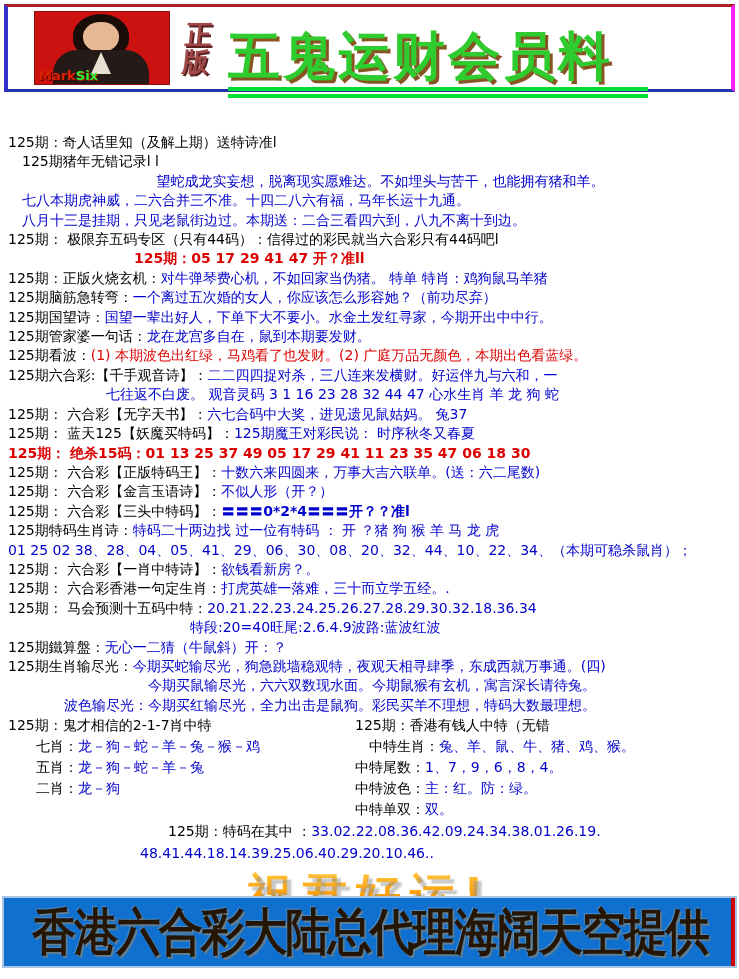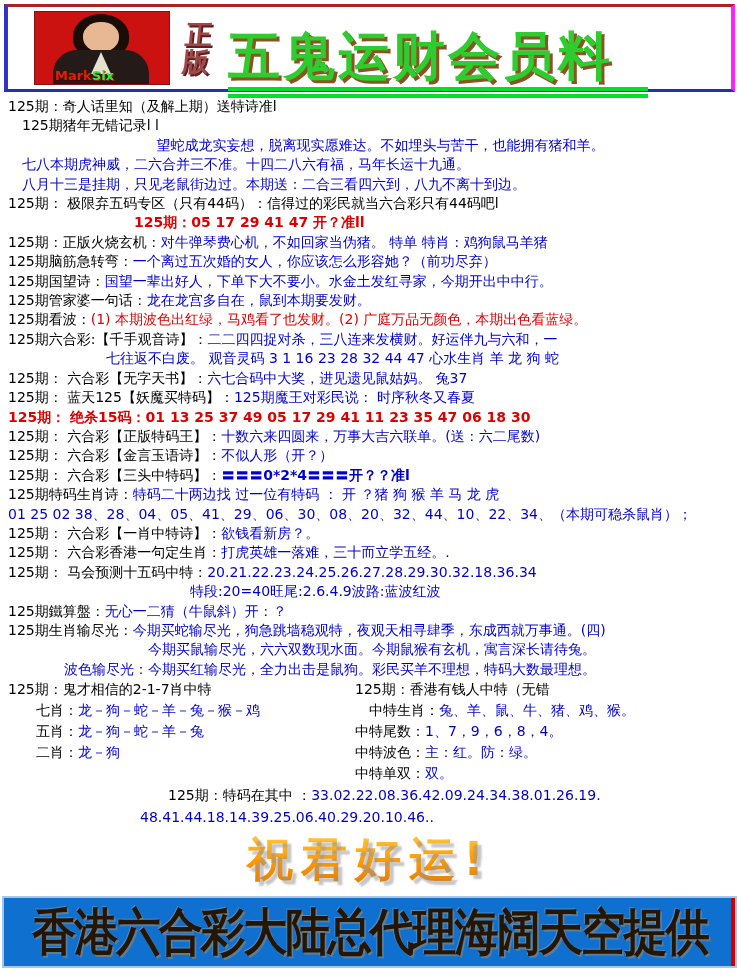--- a/index.html
+++ b/index.html
@@ -16,37 +16,37 @@
     display:flex;align-items:center;position:relative;
   }
   .photo{
     width:134px;height:72px;margin-left:26px;background:var(--photo-red,#cc1111);
     position:relative;overflow:hidden;border:1px solid #881111;flex:0 0 auto;
   }
   .photo .hair{position:absolute;left:38px;top:2px;width:56px;height:44px;background:#1a0d08;border-radius:50% 50% 42% 42%;}
   .photo .face{position:absolute;left:48px;top:10px;width:36px;height:30px;background:#e8b894;border-radius:48%;}
   .photo .body{position:absolute;left:18px;top:38px;width:96px;height:40px;background:#241a18;border-radius:24px 24px 0 0;}
   .photo .collar{position:absolute;left:56px;top:40px;width:20px;height:22px;background:#e8e0d0;clip-path:polygon(50% 0,100% 100%,0 100%);}
-  .photo .cap{position:absolute;left:20px;bottom:1px;font-size:13px;font-weight:bold;letter-spacing:0;white-space:nowrap;}
+  .photo .cap{position:absolute;left:4px;bottom:1px;font-size:13px;font-weight:bold;letter-spacing:0;white-space:nowrap;}
   .photo .cap .m1{color:#dd2200;text-shadow:1px 1px 0 #550000;}
   .photo .cap .m2{color:#33ee33;text-shadow:1px 1px 0 #aa2200;}
   .edition{
     width:30px;margin-left:14px;flex:0 0 auto;
     font-size:27px;line-height:27px;font-weight:bold;color:#a04848;
     text-shadow:2px 2px 0 #5c2020;word-break:break-all;transform:skewX(-6deg);
   }
   .title-wrap{margin-left:14px;margin-top:32px;}
   .title-text{
     font-size:52px;line-height:52px;font-weight:bold;color:var(--title-green,#2ecc2e);
     text-shadow:3px 3px 0 #885522;letter-spacing:3px;white-space:nowrap;
   }
   .title-underline{width:420px;height:4px;background:var(--underline-green,#00dd33);margin-top:5px;}
   .title-underline + .title-underline{margin-top:3px;}
   
-  .content{padding:5px 0 0 8px;}
+  .content{padding:5px 0 0 8px;margin-top:36px;}
   .line{font-size:14px;line-height:19.4px;white-space:nowrap;letter-spacing:0;}
   .c-black{color:#000000;}
   .c-blue{color:var(--blue,#0000cc);}
   .c-red{color:var(--red,#dd0000);}
   .bold{font-weight:bold;}
   
   .cols{display:flex;padding-left:8px;}
   .col-left{width:347px;flex:0 0 auto;}
   .col-right{flex:1;}
   .cols .line{line-height:21px;}

